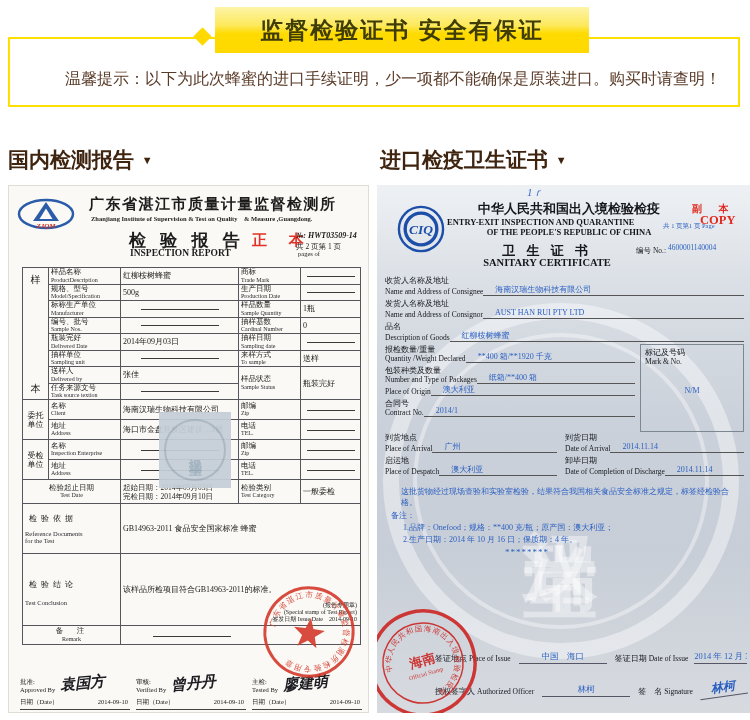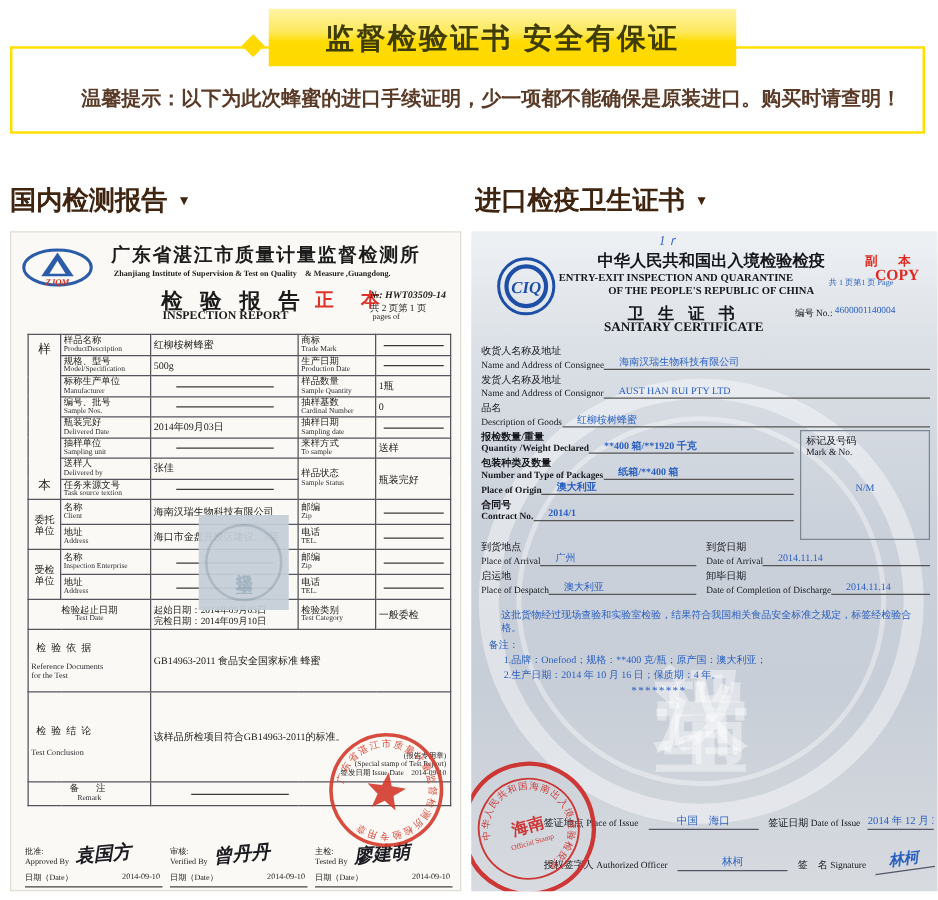--- a/index.html
+++ b/index.html
@@ -8,21 +8,21 @@
 
   
   .banner { position:absolute; left:215px; top:7px; width:374px; height:46px; z-index:3;
             background:linear-gradient(180deg,#fdf4a7 0%,#fde95c 40%,#ffdb00 58%,#ffd900 100%);
             display:flex; align-items:center; justify-content:center; }
   .banner span { font-size:23px; font-weight:bold; color:#3f3c05; letter-spacing:2px; }
   .diamond { position:absolute; top:30px; width:13px; height:13px; background:#ffd900; transform:rotate(45deg); z-index:3; }
   .d-l { left:196px; } .d-r { left:543px; }
   .tip-box { position:absolute; left:8px; top:37px; width:732px; height:70px; border:2px solid #ffdf00;
              display:flex; align-items:center; background:#fff; }
-  .tip-box p { margin:14px 17px 0 55px; font-size:16px; color:#5a3b28;font-weight:bold; }
+  .tip-box p { margin:14px 17px 0 55px; font-size:16px; color:#5a3b28; }
 
   
   .sec-title { position:absolute; top:146px; font-size:21px; font-weight:bold; color:#3f2410; cursor:pointer; }
   .sec-title .arr { font-size:11px; vertical-align:3px; margin-left:2px; }
   #sec-dom { left:8px; } #sec-imp { left:380px; }
 
   
   .doc { position:absolute; top:185px; height:528px; }
   #doc-dr { left:8px; width:361px; background:#faf9f5; border:1px solid #e0ddd4;
             font-family:"Liberation Serif", serif; color:#1c1c1c; }
@@ -92,21 +92,21 @@
   .sc-no { position:absolute; left:259px; top:61px; font-size:7.5px; z-index:1;text-align:right; }
   .sc-noval { color:#2a5fc0; position:relative; top:-3px; }
 
   .sc-fields { position:absolute; left:8px; top:90px; width:359px; z-index:1; }
   .fcn { font-size:8px; height:10px; }
   .frow { display:flex; align-items:flex-end; height:11px; margin-bottom:2px; }
   .fen { font-size:7.5px; white-space:nowrap; }
   .fval { flex:1; border-bottom:1px solid #555; color:#2a5fc0; font-size:8px; padding-left:12px;
           white-space:nowrap; line-height:10px; overflow:hidden; }
   .midgrid { display:flex; margin-top:2px; }
-  .midleft { flex:1; margin-right:5px;font-weight:bold; }
+  .midleft { flex:1; margin-right:5px; }
   .midleft .fcn { height:9px; } .midleft .frow { height:10px; margin-bottom:2px; }
   .markbox { width:104px; border:1px solid #7d8792; padding:2px 4px; height:88px; }
   .markbox .nm { color:#2a5fc0; text-align:center; margin-top:20px; font-size:8px; }
   .tworow { display:flex; }
   .halfl { width:172px; margin-right:8px; } .halfr { flex:1; }
   .sc-state { color:#2a5fc0; font-size:8px; margin:8px 0 0 16px; }
   .sc-rem { color:#2a5fc0; font-size:8px; margin:2px 0 0 6px; }
   .sc-rem2 { color:#2a5fc0; font-size:8px; margin:1px 0 0 18px; }
   .stars { color:#2a5fc0; font-size:9px; letter-spacing:1px; margin:2px 0 0 120px; }
 

